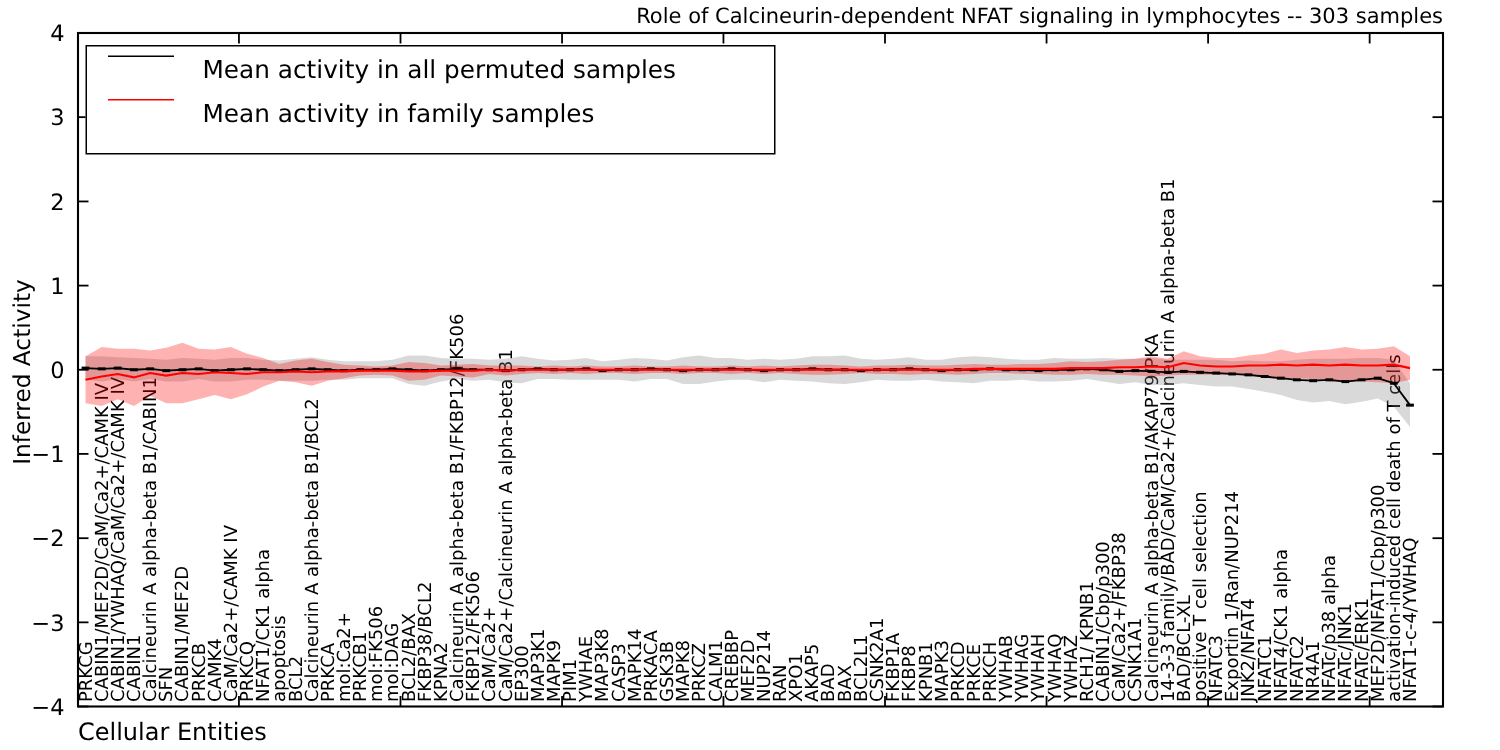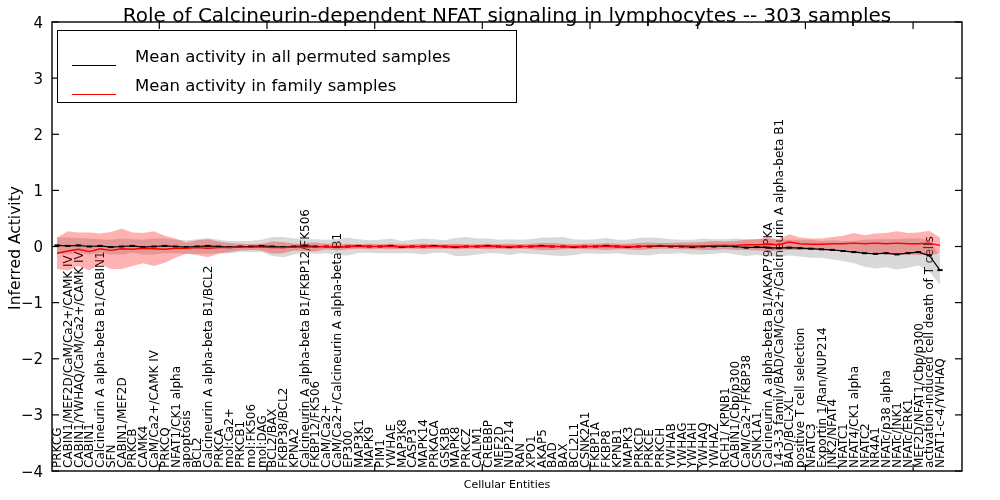--- a/index.html
+++ b/index.html
@@ -1,27 +1,27 @@
 <!DOCTYPE html>
 <html><head>
 <meta charset="utf-8">
 <style>
   html,body{margin:0;padding:0;background:#fff;}
   #figure{position:relative;width:1000px;height:500px;background:#ffffff;
           font-family:"DejaVu Sans",sans-serif;color:#000;overflow:hidden;}
   #plot{position:absolute;left:0;top:0;width:1000px;height:500px;}
-  .fig-title{position:absolute;left:52px;top:3px;width:910px;text-align:center;
-             font-size:20px;color:#000;}
-  .xaxis-label{position:absolute;left:52px;top:478px;width:910px;text-align:center;
-               font-size:11px;color:#000;}
+  .fig-title{position:absolute;left:52px;top:3px;width:910px;text-align:right;
+             font-size:14px;color:#000;}
+  .xaxis-label{position:absolute;left:52px;top:478px;width:910px;text-align:left;
+               font-size:16px;color:#000;}
   .yaxis-label{position:absolute;left:-60px;top:239px;width:150px;text-align:center;
                font-size:15.5px;transform:rotate(-90deg);transform-origin:center;}
   .legend{position:absolute;left:57px;top:30px;width:458px;background:#fff;
           border:1.4px solid #000;padding:6px 0 7px 0;}
-  .legend-row{display:flex;align-items:flex-end;height:29px;padding-left:14px;}
+  .legend-row{display:flex;align-items:flex-start;height:29px;padding-left:14px;}
   .legend-line{display:inline-block;width:44px;height:0;border-top:1.6px solid #000;
                margin-right:19px;flex:0 0 auto;}
   .legend-label{font-size:16.5px;white-space:nowrap;}
   .xcat{font-family:"DejaVu Sans",sans-serif;font-size:12px;fill:#000;}
   .ytick{font-family:"DejaVu Sans",sans-serif;font-size:15px;fill:#000;}
 </style>
 </head>
 <body>
 
 <div id="figure">

